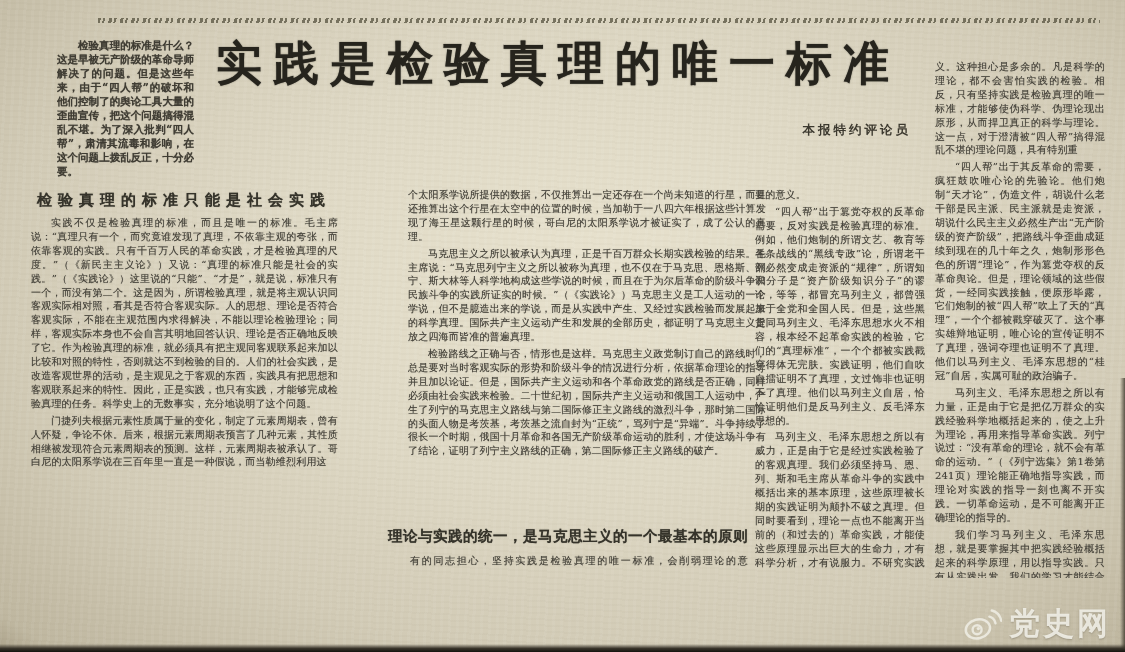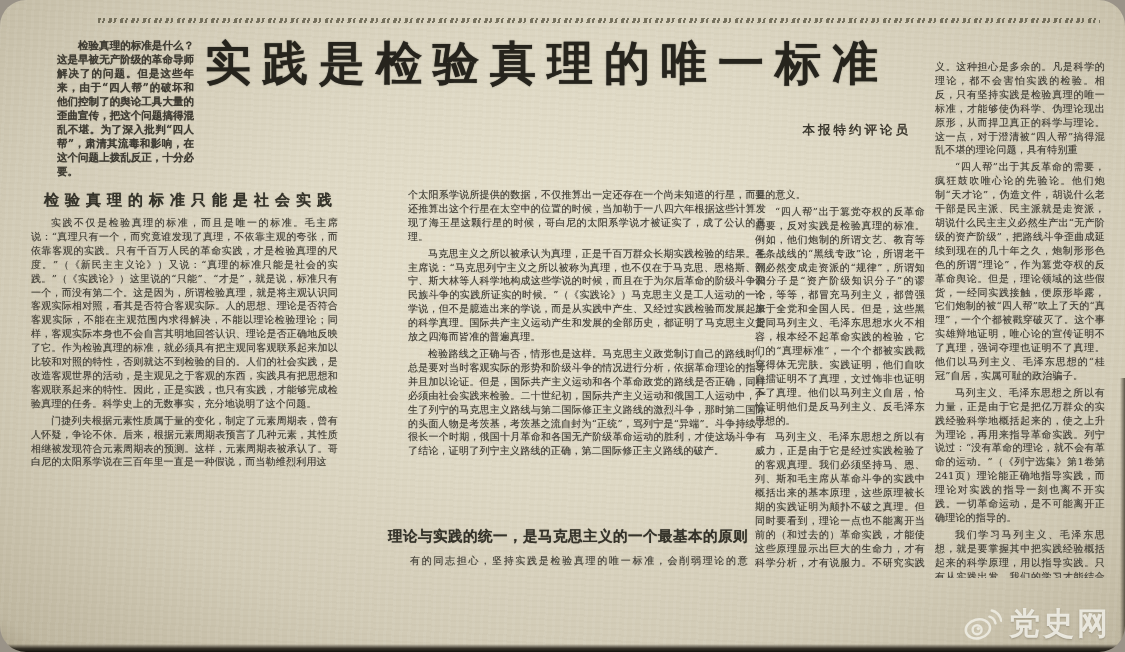--- a/index.html
+++ b/index.html
@@ -1,42 +1,41 @@
 <!DOCTYPE html>
 <html><head>
 <meta charset="utf-8">
 <style>
   html,body{margin:0;padding:0;background:#9a9388;}
   .stage{
     position:relative;width:1125px;height:652px;overflow:hidden;
     background:radial-gradient(ellipse at 52% 42%, #e8e2ce 0%, #ded8c4 40%, #d2cbb6 70%, #bfb7a0 95%, #aaa189 100%);
     font-family:"DejaVu Serif","Liberation Serif",serif;
-    border-radius:26px;
   }
   .stage::before{content:"";position:absolute;inset:0;pointer-events:none;
     background:
       repeating-linear-gradient(3deg, rgba(120,110,88,.035) 0 2px, rgba(255,255,255,0) 2px 6px),
       repeating-linear-gradient(93deg, rgba(255,255,255,.05) 0 3px, rgba(255,255,255,0) 3px 8px);
   }
   .edge-bottom{position:absolute;left:0;right:0;bottom:0;height:8px;
     background:linear-gradient(to bottom, rgba(45,40,30,0), #39342a 55%, #14120d);}
   .edge-right{position:absolute;right:0;top:58%;bottom:0;width:5px;
     background:linear-gradient(to left, rgba(60,54,42,.8), rgba(60,54,42,0));}
   .ornament{position:absolute;left:98px;top:18px;width:1002px;height:5px;opacity:.75;
     background:repeating-linear-gradient(105deg, #56523f 0 3px, rgba(0,0,0,0) 3px 5px, #56523f 5px 7px, rgba(0,0,0,0) 7px 11px);}
   .ink{color:#45423a;text-shadow:0 0 .7px rgba(69,66,58,.6);}
   .editor-note{position:absolute;left:57px;top:38px;width:137px;height:158px;overflow:hidden;
     font-size:10.5px;line-height:14px;font-weight:bold;text-align:justify;color:#3f3c33;
     text-shadow:0 0 .8px rgba(63,60,51,.7);}
   .headline{position:absolute;left:205px;top:33px;width:706px;height:72px;
-    font-size:46px;font-weight:bold;letter-spacing:11px;
+    text-align:center;font-size:46px;font-weight:bold;letter-spacing:11px;
     color:#26241d;text-shadow:0 0 1.2px rgba(38,36,29,.85);white-space:nowrap;}
   .byline{position:absolute;left:205px;top:122px;width:706px;text-align:right;
     font-size:12.5px;font-weight:bold;letter-spacing:3px;color:#3c392f;}
-  .sec-heading{position:absolute;text-align:right;font-weight:bold;color:#35332a;
+  .sec-heading{position:absolute;text-align:center;font-weight:bold;color:#35332a;
     text-shadow:0 0 .8px rgba(53,51,42,.7);white-space:nowrap;}
   .sec-heading-1{left:30px;top:191px;width:308px;font-size:15px;letter-spacing:6px;}
   .sec-heading-2{left:388px;top:527px;width:358px;font-size:14.5px;letter-spacing:.5px;}
   .col{position:absolute;overflow:hidden;font-size:10px;line-height:13.9px;
     text-align:justify;letter-spacing:.2px;}
   .col-1{left:31px;top:216px;width:307px;height:390px;}
   .col-2a{left:408px;top:161px;width:358px;height:362px;}
   .col-2b{left:390px;top:554px;width:358px;height:28px;}
   .col-2b .para{text-align:justify;text-align-last:justify;}
   .col-3{left:755px;top:161px;width:170px;height:408px;}

